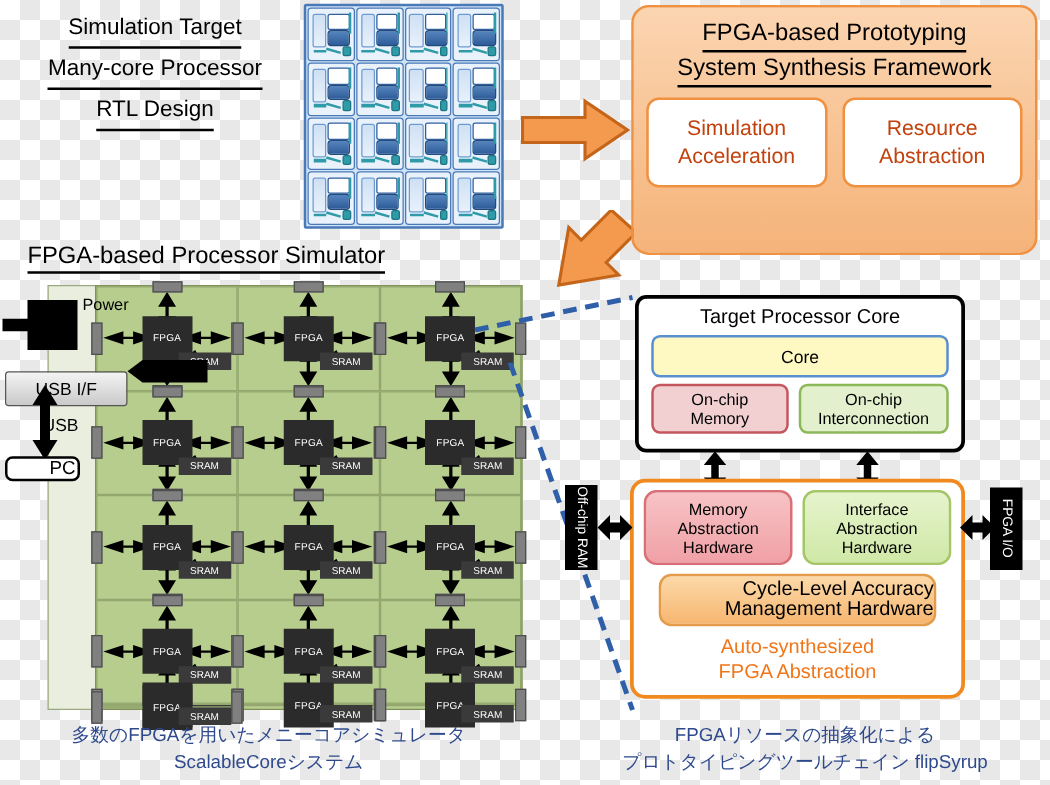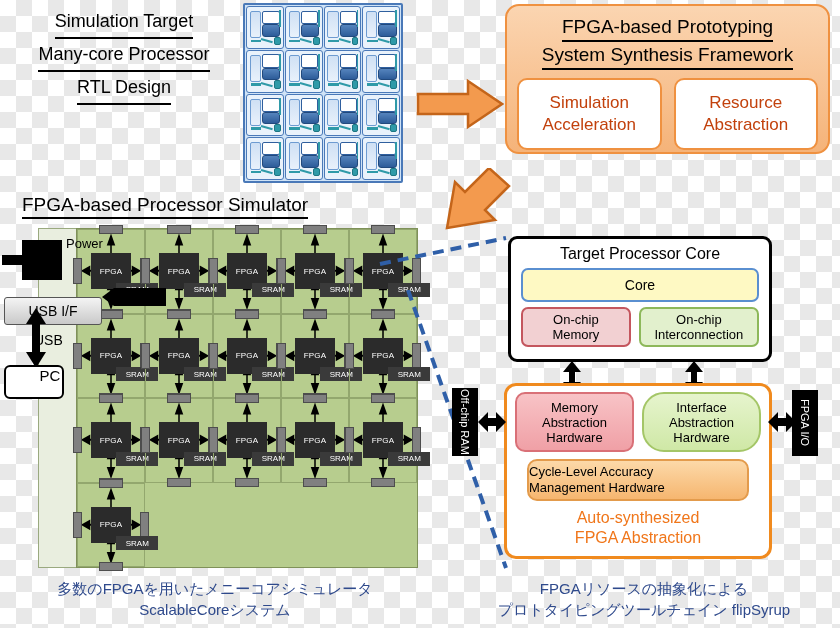--- a/index.html
+++ b/index.html
@@ -40,21 +40,21 @@
      background:linear-gradient(180deg,#5584bd,#2d5c99);border:1px solid #21497d;border-radius:3px;}
   .core-tile .dot{position:absolute;left:76%;top:73%;width:13%;height:15%;
      background:#2f9aa8;border:1px solid #1d7683;border-radius:2px;}
   .core-tile .wire-h{position:absolute;left:10%;top:80%;width:30%;height:6%;background:#2f9aa8;}
   .core-tile .wire-v{position:absolute;left:90%;top:8%;width:5%;height:42%;background:#2f9aa8;}
   .core-tile .wire-d{position:absolute;left:40%;top:76%;width:34%;height:5%;background:#2f9aa8;
      transform:rotate(16deg);transform-origin:left center;}
 
   
   #framework-box{
-    left:505px;top:4px;width:325px;height:150px;
+    left:505px;top:4px;width:325px;height:200px;
     background:linear-gradient(180deg,#fbd5b1,#f5b379);
     border:2px solid #ef9140;border-radius:14px;box-sizing:border-box;
     padding:8px 10px;
   }
   #framework-title{
     text-align:center;font-size:19px;line-height:26px;color:#000;
   }
   #framework-title span{display:inline-block;border-bottom:2px solid #000;}
   #framework-subboxes{display:flex;gap:12px;margin-top:8px;}
   .fw-sub{
@@ -71,21 +71,21 @@
   #sim-title{left:22px;top:194px;font-size:19px;color:#000;}
   #sim-title span{display:inline-block;border-bottom:2px solid #000;padding-bottom:1px;}
 
   
   #fpga-board{
     left:38px;top:228px;width:380px;height:340px;
     background:#e9eedf;border:1px solid #9aa97f;box-sizing:border-box;
   }
   #fpga-grid{
     position:absolute;left:76px;top:228px;width:342px;height:340px;
-    display:grid;grid-template-columns:repeat(5,1fr);grid-template-rows:repeat(4,1fr);
+    display:grid;grid-template-columns:repeat(3,1fr);grid-template-rows:repeat(4,1fr);
     background:#b7cd8e;border:1px solid #7f9159;box-sizing:border-box;
   }
   .fpga-cell{position:relative;border:1px solid #93a76e;box-sizing:border-box;}
   .fpga-chip{
     position:absolute;left:50%;top:50%;transform:translate(-50%,-50%);
     width:40px;height:36px;background:#2b2b2b;color:#fff;
     font-size:8px;display:flex;align-items:center;justify-content:center;letter-spacing:.2px;
   }
   .sram-box{
     position:absolute;left:58%;top:64%;width:42px;height:14px;background:#3a3a3a;color:#fff;
@@ -102,22 +102,22 @@
 
   
   #power-block{left:22px;top:240px;width:40px;height:40px;background:#000;}
   #power-stub{left:2px;top:255px;width:22px;height:10px;background:#000;}
   #power-label{left:66px;top:236px;font-size:13px;color:#000;}
   #usbif-box{left:4px;top:297px;width:98px;height:28px;
     background:linear-gradient(180deg,#f4f4f4,#c9c9c9);border:1.5px solid #555;
     border-radius:3px;display:flex;align-items:center;justify-content:center;
     font-size:14px;color:#000;box-sizing:border-box;}
   #usb-label{left:34px;top:332px;font-size:14px;color:#000;}
-  #pc-box{left:4px;top:365px;width:60px;height:34px;background:#fff;border:2px solid #000;
-    border-radius:6px;display:flex;align-items:flex-start;justify-content:center;
+  #pc-box{left:4px;top:365px;width:60px;height:20px;background:#fff;border:2px solid #000;
+    border-radius:6px;display:flex;align-items:flex-end;justify-content:center;
     font-size:15px;color:#000;box-sizing:border-box;padding-left:32px;}
   #usb-arrow{left:25px;top:308px;width:22px;height:60px;}
   #board-to-usb-arrow{left:100px;top:286px;width:68px;height:22px;}
 
   
   #dash-top{left:378px;top:236px;width:130px;height:30px;}
   #dash-bot{left:378px;top:290px;width:130px;height:280px;}
 
   
   #target-core-box{
@@ -152,29 +152,29 @@
   }
   #abs-row{display:flex;gap:8px;}
   #mem-abs{
     flex:1;height:60px;background:linear-gradient(180deg,#f8c3c6,#f0a0a6);
     border:2px solid #d97077;border-radius:10px;
     display:flex;flex-direction:column;align-items:center;justify-content:center;
     font-size:13px;line-height:15px;color:#000;box-sizing:border-box;text-align:center;
   }
   #if-abs{
     flex:1;height:60px;background:linear-gradient(180deg,#e6f4cd,#cfe8a6);
-    border:2px solid #a4c667;border-radius:22px;
+    border:2px solid #a4c667;border-radius:10px;
     display:flex;flex-direction:column;align-items:center;justify-content:center;
     font-size:13px;line-height:15px;color:#000;box-sizing:border-box;text-align:center;
   }
   #cycle-hw{
     margin:7px 12px 0;height:42px;background:linear-gradient(180deg,#fcd9a9,#f6b670);
     border:2px solid #e39b4c;border-radius:10px;
-    display:flex;flex-direction:column;align-items:flex-start;justify-content:center;
-    font-size:13px;line-height:16px;color:#000;box-sizing:border-box;text-align:center;
+    display:flex;flex-direction:column;align-items:flex-end;justify-content:center;
+    font-size:16px;line-height:16px;color:#000;box-sizing:border-box;text-align:center;
   }
   #auto-synth{
     margin-top:7px;text-align:center;font-size:16px;line-height:20px;color:#f0761a;
   }
 
   
   #offchip-ram{
     left:452px;top:388px;width:26px;height:68px;background:#000;
     display:flex;align-items:center;justify-content:center;box-sizing:border-box;
   }

